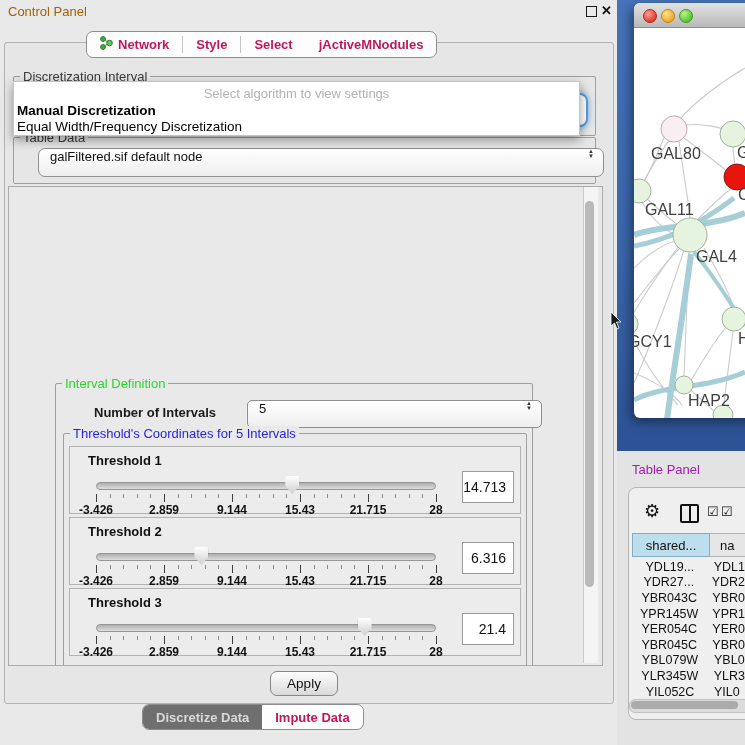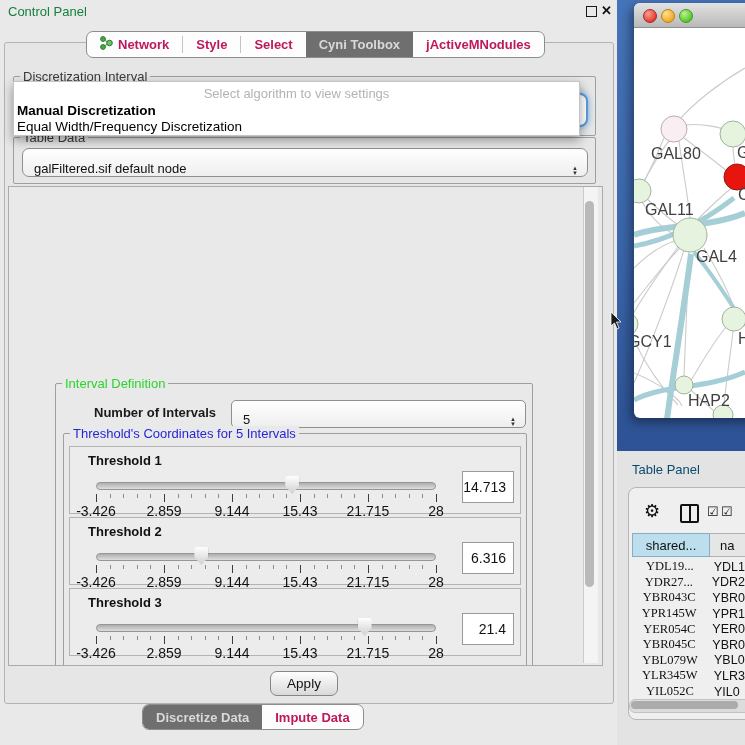--- a/index.html
+++ b/index.html
@@ -2,21 +2,21 @@
 <html><head>
 <meta charset="utf-8">
 <style>
   html,body{margin:0;padding:0;background:#e9e9e9;}
   #root{position:relative;width:745px;height:745px;overflow:hidden;background:#e9e9e9;
         font-family:"Liberation Sans",sans-serif;color:#1a1a1a;}
   .abs{position:absolute;}
 
   
   #cp-titlebar{left:0;top:0;width:617px;height:22px;background:#e9e9e9;}
-  #cp-title{left:8px;top:4px;font-size:13px;color:#15803d;}
+  #cp-title{left:8px;top:4px;font-size:13px;color:#a16207;}
   #float-btn{left:586px;top:6px;width:9px;height:9px;border:1.5px solid #1a1a1a;background:transparent;}
   #close-btn{left:601px;top:3px;font-size:13px;font-weight:bold;color:#111;}
 
   #content-frame{left:4px;top:42px;width:608px;height:660px;border:1px solid #b3b3b3;
                  border-radius:3px;background:#e6e6e6;}
 
   .tab-pill{display:inline-flex;align-items:stretch;background:#fdfdfd;border:1px solid #8d8d8d;
             border-radius:7px;overflow:hidden;z-index:6;}
   #top-tabbar{left:86px;top:31px;height:25px;}
   #bottom-tabbar{left:142px;top:704px;height:24px;}
@@ -36,21 +36,21 @@
   #algo-combo{left:22px;top:93px;width:562px;height:30px;border:2px solid #5b9ad8;border-radius:8px;
               background:#fff;box-shadow:0 0 7px #6aa6e0;z-index:2;}
   #algo-popup{left:13px;top:81px;width:565px;height:53px;background:#ffffff;border:1px solid #c4c4c4;
               box-shadow:0 4px 10px rgba(0,0,0,.38);z-index:5;}
   #algo-placeholder{left:0;right:0;top:4px;text-align:center;font-size:13px;color:#b3b3b3;}
   #algo-opt-0{left:3px;top:21px;font-size:13.5px;font-weight:bold;color:#000;}
   #algo-opt-1{left:3px;top:37px;font-size:13.5px;color:#000;}
 
   #td-group{left:13px;top:137px;width:581px;height:45px;background:#e6e6e6;}
   .combo{position:absolute;border:1px solid #8f8f8f;border-radius:7px;
-         background:linear-gradient(180deg,#ffffff,#eeeeee);display:flex;align-items:flex-end;}
+         background:linear-gradient(180deg,#ffffff,#eeeeee);display:flex;align-items:flex-start;margin-left:16px;}
   .combo-text{font-size:13px;color:#111;padding-left:11px;flex:1;white-space:nowrap;overflow:hidden;}
   .spinner{display:flex;flex-direction:column;align-items:center;justify-content:center;
            padding-right:9px;line-height:5px;}
   .spinner span{font-size:6px;color:#333;}
   #td-combo{left:22px;top:148px;width:564px;height:27px;}
 
   #scrollpane{left:8px;top:186px;width:593px;height:478px;border:1px solid #ababab;
               background:#e9e9e9;overflow:hidden;}
   #main-vsb{left:583px;top:187px;width:14px;height:476px;background:#f4f4f4;border-left:1px solid #cccccc;}
   #main-vsb-thumb{left:585px;top:201px;width:9px;height:386px;background:#b9b9b9;border-radius:5px;}
@@ -68,21 +68,21 @@
              border:1px solid #969696;background:linear-gradient(180deg,#aeaeae,#dedede);}
   .thr-handle{position:absolute;top:1px;width:14px;height:18px;transform:translateX(-50%);
               background:linear-gradient(180deg,#fefefe,#cfcfcf);
               clip-path:polygon(10% 0,90% 0,100% 12%,100% 55%,50% 100%,0 55%,0 12%);
               filter:drop-shadow(0 0 1px #777);}
   .ticks{position:absolute;left:0;right:0;top:19px;height:9px;}
   .ticks div{position:absolute;top:0;width:1px;}
   .ticks .major{height:8px;background:#3c3c3c;}
   .ticks .minor{height:4px;background:#8a8a8a;}
   .ticklabels{position:absolute;left:0;right:0;top:28px;height:11px;}
-  .ticklabels span{position:absolute;transform:translateX(-50%);font-size:14px;font-weight:normal;
+  .ticklabels span{position:absolute;transform:translateX(-50%);font-size:12px;font-weight:bold;
                    color:#111;white-space:nowrap;}
   .thr-value{position:absolute;right:6px;top:24px;width:52px;height:32px;background:#ffffff;
              border:1px solid #9a9a9a;font-size:14px;color:#111;display:flex;align-items:center;
              justify-content:flex-end;padding-right:7px;box-sizing:border-box;}
 
   #apply-btn{left:270px;top:671px;width:66px;height:23px;border:1px solid #868686;border-radius:7px;
              background:linear-gradient(180deg,#fefefe,#d9d9d9);font-size:13.5px;color:#111;
              display:flex;align-items:center;justify-content:center;}
 
   
@@ -93,36 +93,36 @@
   #net-titlebar{position:absolute;left:0;top:0;right:0;height:24px;
                 background:linear-gradient(180deg,#e2e2e2,#b9b9b9);border-bottom:1px solid #8f8f8f;}
   .light{position:absolute;top:6px;width:12px;height:12px;border-radius:50%;}
   #light-red{left:9px;background:radial-gradient(circle at 35% 30%,#ff9c92,#e03a2d 75%);border:1px solid #a8261d;}
   #light-yellow{left:27px;background:radial-gradient(circle at 35% 30%,#ffe08a,#f0a724 75%);border:1px solid #b97f14;}
   #light-green{left:45px;background:radial-gradient(circle at 35% 30%,#baf193,#51c527 75%);border:1px solid #3f9a1e;}
   #net-canvas{position:absolute;left:0;top:25px;}
 
   
   #tp-region{left:617px;top:451px;width:128px;height:294px;background:#e3e3e3;}
-  #tp-title{left:632px;top:462px;font-size:13px;color:#0c4a6e;}
+  #tp-title{left:632px;top:462px;font-size:13px;color:#a21caf;}
   #tp-box{left:628px;top:487px;width:120px;height:231px;background:#efefef;border:1px solid #b6b6b6;
           border-radius:8px 0 0 8px;}
   #gear-ic{left:644px;top:500px;font-size:18px;color:#111;}
   #split-ic{left:680px;top:504px;width:15px;height:15px;border:2px solid #111;border-radius:2px;}
   #split-ic::after{content:"";position:absolute;left:50%;top:0;bottom:0;width:2px;margin-left:-1px;background:#111;}
   .cb-ic{font-size:13px;color:#111;}
   #cb1{left:707px;top:504px;} #cb2{left:721px;top:504px;}
   #tp-header{left:632px;top:533px;height:24px;display:flex;}
   #tp-h0{width:78px;background:#bddeed;border:1px solid #85aec2;font-size:13px;color:#111;
          display:flex;align-items:center;justify-content:center;box-sizing:border-box;}
   #tp-h1{width:40px;background:#e6e6e6;border:1px solid #b3b3b3;border-left:none;font-size:13px;color:#111;
          display:flex;align-items:center;padding-left:10px;box-sizing:border-box;}
   #tp-rows{left:630px;top:559px;width:115px;height:140px;overflow:hidden;}
   .tp-row{display:flex;height:15.6px;align-items:center;}
-  .tp-c0{width:80px;text-align:center;font-size:12.5px;color:#111;white-space:nowrap;font-family:Liberation Serif, serif;}
+  .tp-c0{width:80px;text-align:center;font-size:12.5px;color:#111;white-space:nowrap;}
   .tp-c1{font-size:12.5px;color:#111;white-space:nowrap;padding-left:4px;}
   #tp-hsb{left:629px;top:699px;width:116px;height:12px;background:#dcdcdc;border:1px solid #c2c2c2;
           border-radius:6px 0 0 6px;}
   #tp-hsb-thumb{left:631px;top:701px;width:107px;height:8px;background:#ababab;border-radius:4px;}
 
   #cursor{left:610px;top:312px;z-index:20;}
 </style>
 </head>
 <body>
 
@@ -149,23 +149,20 @@
       </span>
       <span>Network</span>
     </div>
     <div class="tab-sep"></div>
     <div class="tab">
         <span>Style</span>
       </div>
     <div class="tab-sep"></div>
     <div class="tab">
         <span>Select</span>
-      </div>
-    <div class="tab selected">
-        <span>Cyni Toolbox</span>
       </div>
     <div class="tab">
         <span>jActiveMNodules</span>
       </div>
   </div>
 
   <div class="group" id="algo-group">
     <span class="group-title gt-dark">Discretization Interval</span>
   </div>
   <div class="abs" id="algo-combo"></div>

